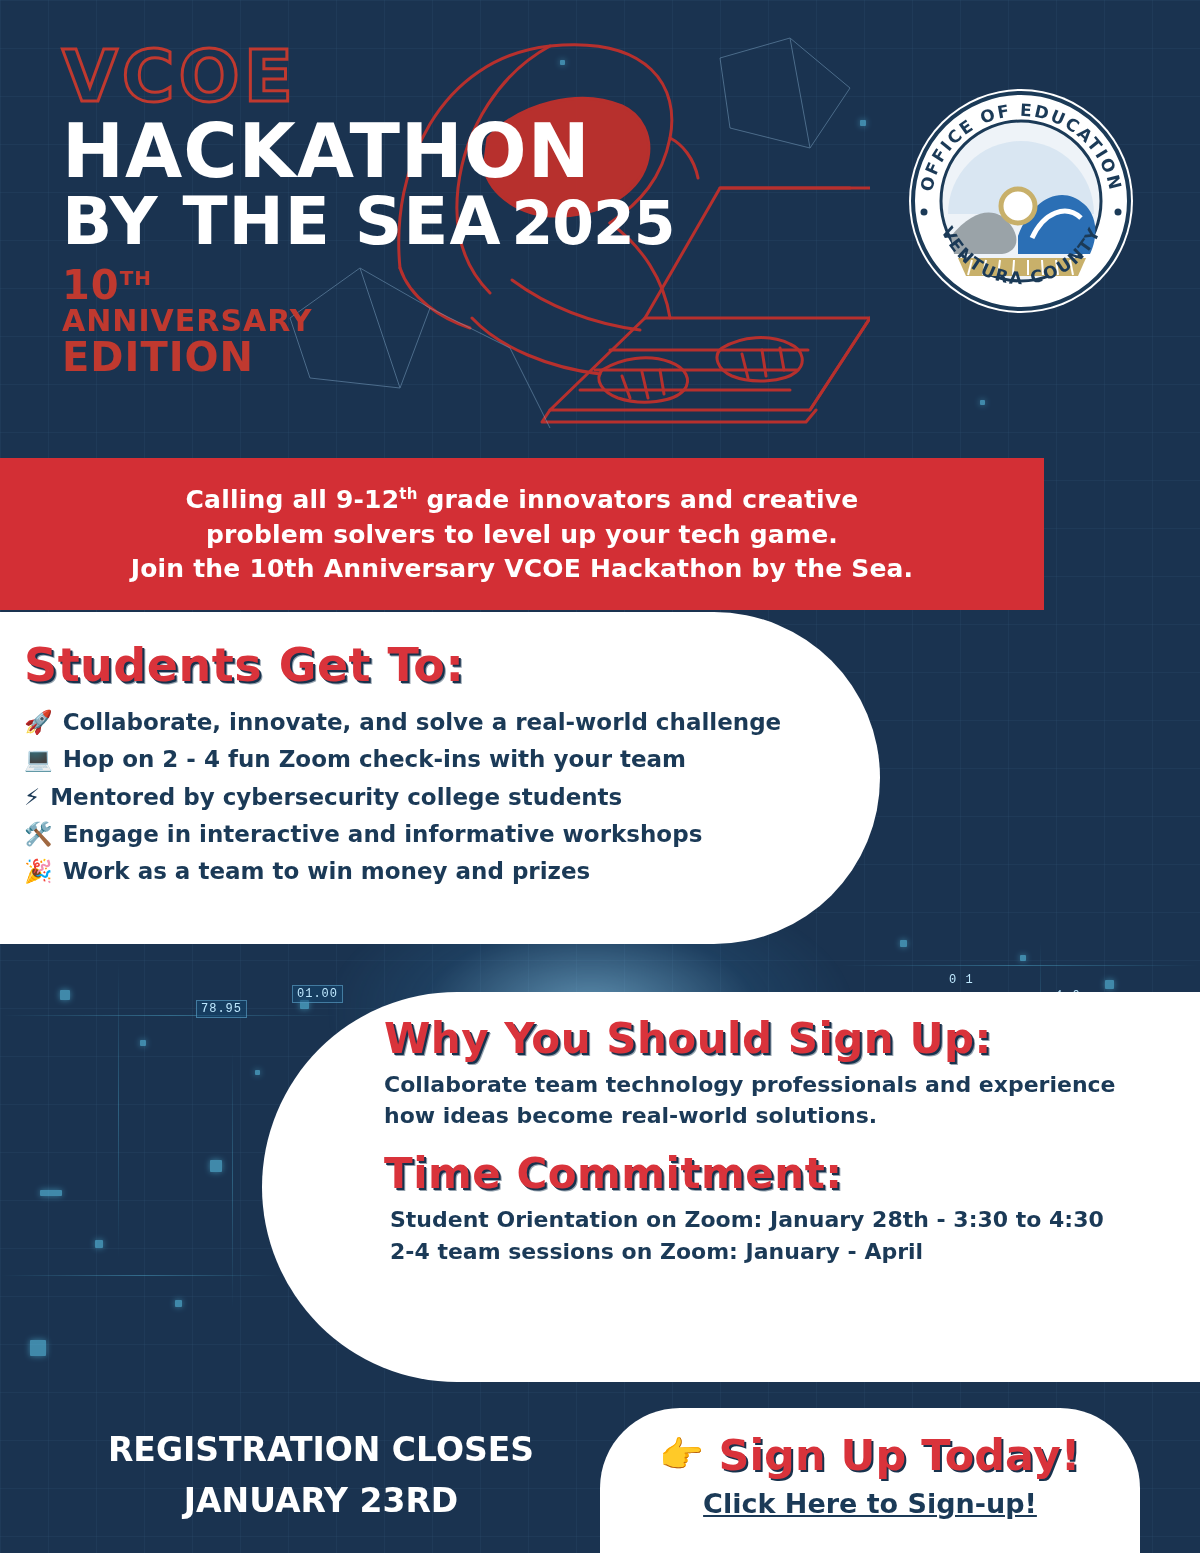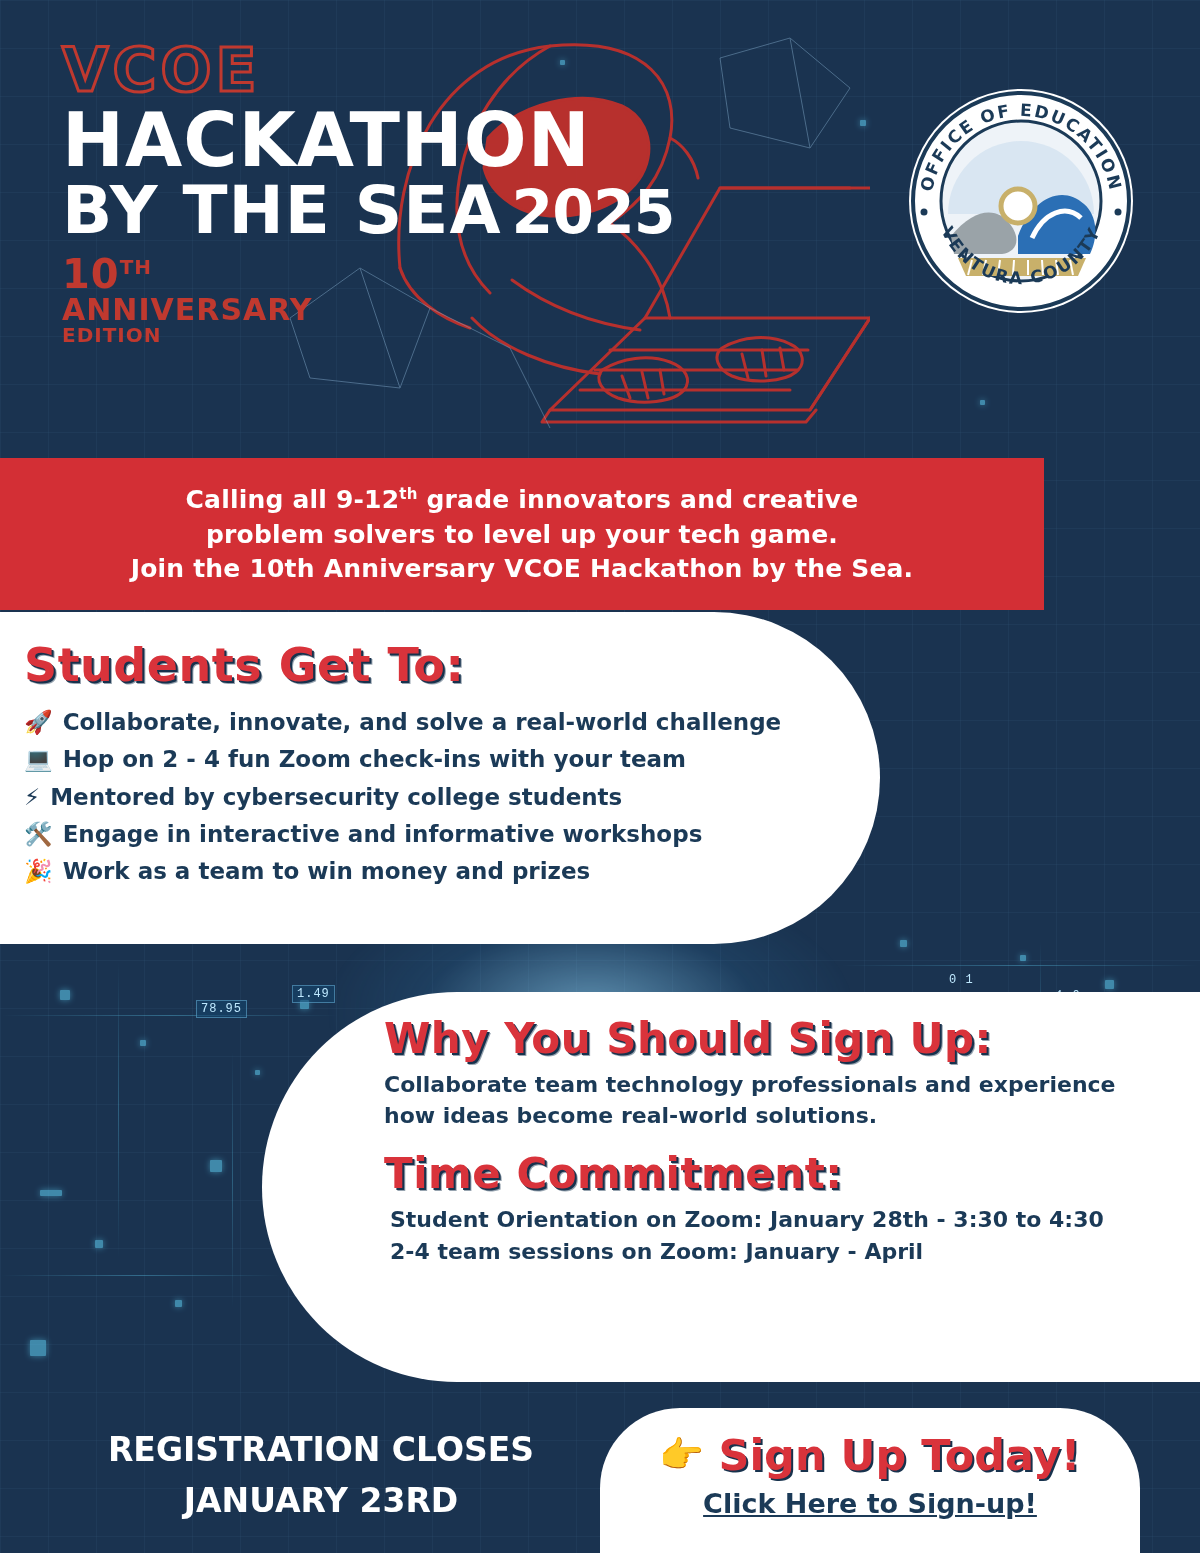--- a/index.html
+++ b/index.html
@@ -93,21 +93,21 @@
     height: 440px;
     opacity: .95;
   }
   .title-block {
     position: absolute;
     left: 62px;
     top: 42px;
     width: 800px;
   }
   .t-vcoe {
-    font-size: 60px;
+    font-size: 72px;
     font-weight: 800;
     letter-spacing: 4px;
     line-height: .95;
     color: transparent;
     -webkit-text-stroke: 3px #c0392f;
     text-stroke: 3px #c0392f;
     font-family: "DejaVu Sans", sans-serif;
   }
   .t-hack {
     font-size: 74px;
@@ -147,21 +147,21 @@
   .t-anniv {
     margin-top: 10px;
     color: #c0392f;
     font-weight: 800;
     font-family: "DejaVu Sans", sans-serif;
     line-height: 1.02;
   }
   .t-anniv .l1 { font-size: 40px; letter-spacing: 1px; }
   .t-anniv .l1 sup { font-size: 20px; }
   .t-anniv .l2 { font-size: 30px; letter-spacing: 1px; }
-  .t-anniv .l3 { font-size: 20px; letter-spacing: 1px; }
+  .t-anniv .l3 { font-size: 40px; letter-spacing: 1px; }
 
   
   .seal {
     position: absolute;
     right: 64px;
     top: 86px;
     width: 230px;
     height: 230px;
   }
 
@@ -346,21 +346,21 @@
     <span class="dot" style="left:980px;top:400px;width:5px;height:5px;"></span>
     <span class="hline" style="left:0px;top:1015px;width:340px;"></span>
     <span class="hline" style="left:840px;top:965px;width:360px;"></span>
     <span class="hline" style="left:0px;top:1275px;width:280px;"></span>
     <span class="vline" style="left:118px;top:960px;height:300px;"></span>
     <span class="vline" style="left:232px;top:1050px;height:260px;"></span>
     <span class="vline" style="left:1040px;top:940px;height:200px;"></span>
   </div>
   <div class="glow-burst"></div>
   <div class="numbox" style="left:196px;top:1000px;">78.95</div>
-  <div class="numbox" style="left:292px;top:985px;">1.49</div>
+  <div class="numbox" style="left:292px;top:985px;">01.00</div>
   <div class="numbox" style="left:945px;top:972px;border:none;background:none;">0 1</div>
   <div class="numbox" style="left:1052px;top:988px;border:none;background:none;">1 0</div>
 
   <div class="hero">
 
     <svg class="hacker-art" viewBox="0 0 620 440">
       <g fill="none" stroke="#c0302c" stroke-width="3" stroke-linecap="round" stroke-linejoin="round">
 
         <path d="M150 250 C140 150 190 40 300 28 C400 18 430 70 420 120 C412 160 390 185 360 205"></path>
         <path d="M150 250 C160 280 190 300 220 310"></path>

